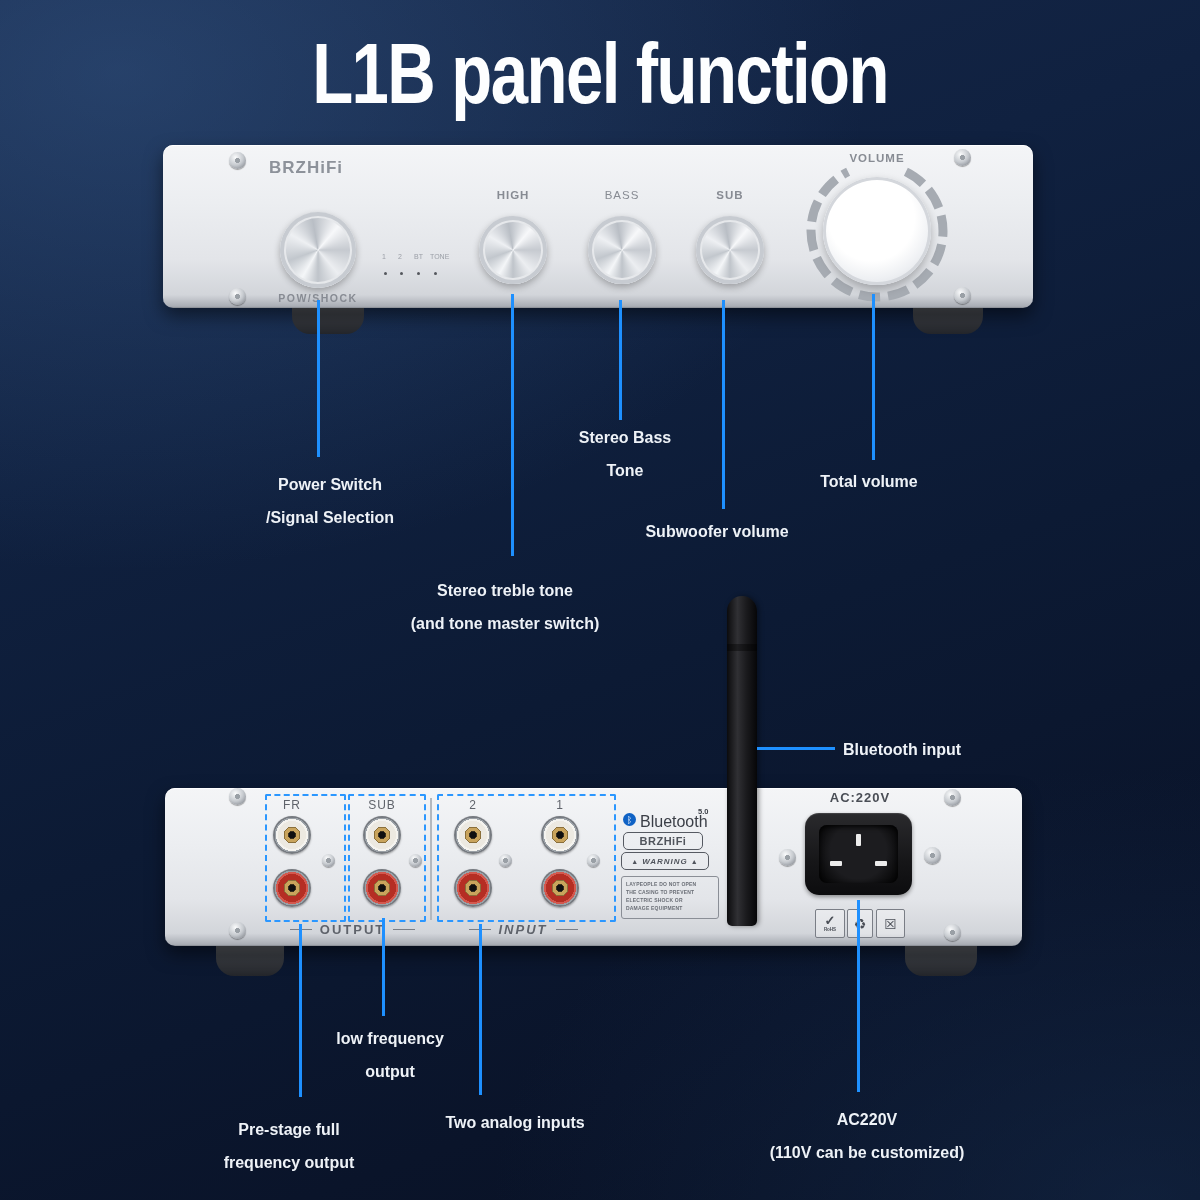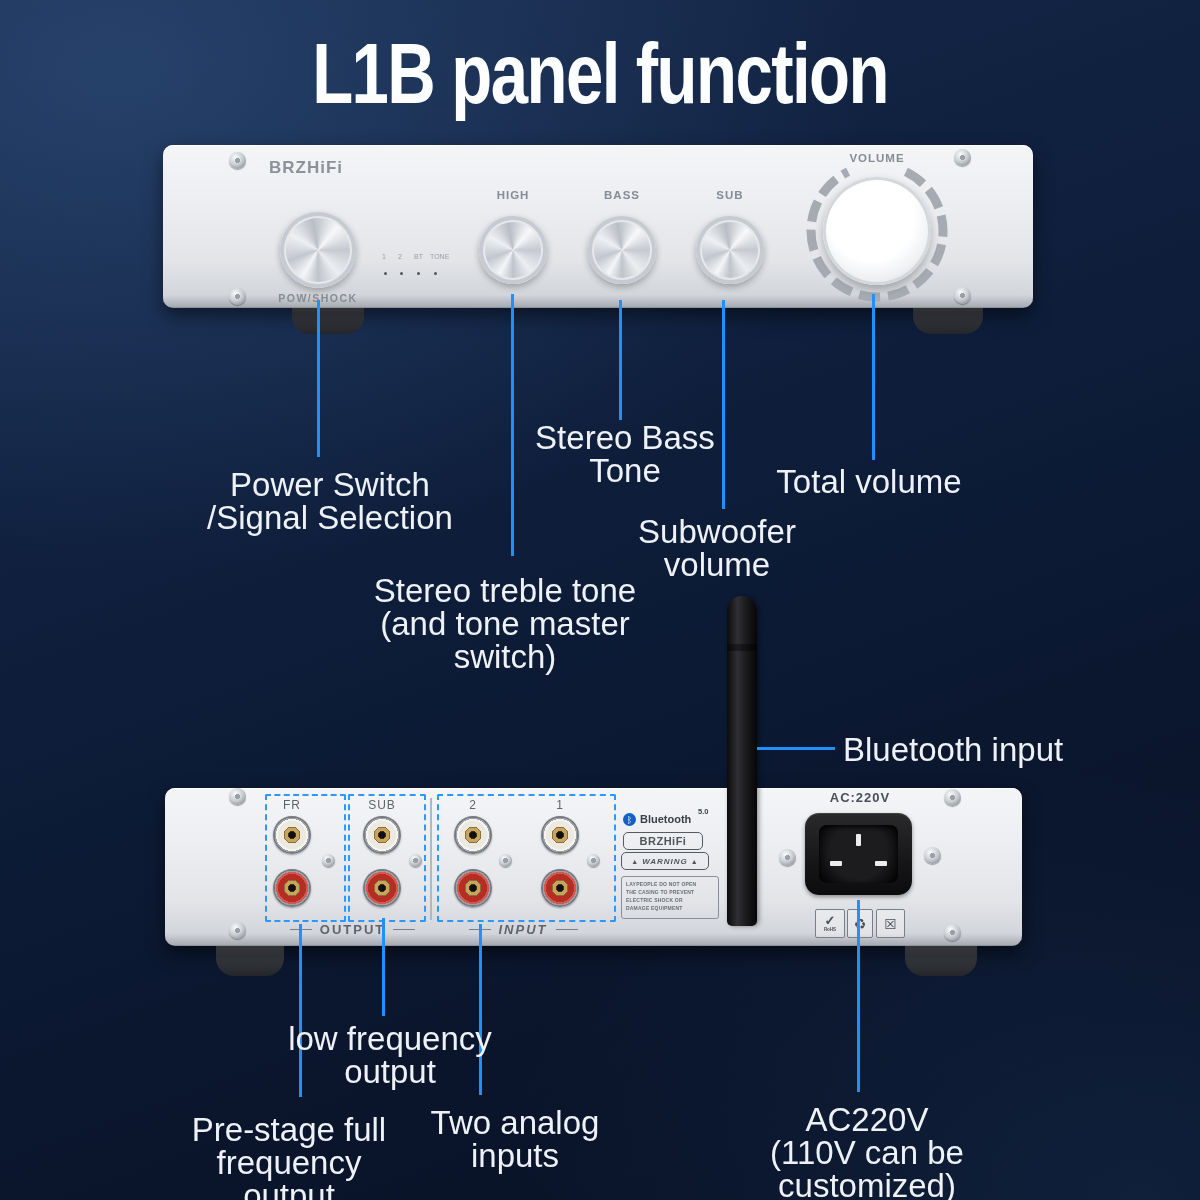--- a/index.html
+++ b/index.html
@@ -35,21 +35,21 @@
     box-shadow:inset 0 0 0 4px #c7cbd1, inset 0 0 0 6px #e6e8eb, 0 3px 7px rgba(0,0,0,.28);}
   .knob.volume{
     background:radial-gradient(circle at 45% 38%, #ffffff 48%, #eef0f3 68%, #d9dce1 88%, #c3c7cd 100%);
     box-shadow:inset 0 0 0 3px #d4d7dc, 0 4px 9px rgba(0,0,0,.25);}
   .panel-text{color:#878b93;letter-spacing:1px;text-align:center;z-index:3;}
   .led-label{color:#9a9ea6;font-size:7px;z-index:3;}
   .led-dot{width:3px;height:3px;border-radius:50%;background:#54575d;z-index:3;}
   
   .co-line{width:3px;background:#1e90ff;z-index:5;}
   .co-hline{height:3px;background:#1e90ff;z-index:5;}
-  .co-text{color:#eef2f7;font-size:33px;line-height:33px;text-align:center;z-index:6;}
+  .co-text{color:#eef2f7;font-size:16px;line-height:33px;text-align:center;z-index:6;font-weight:bold;}
   
   .rca{width:38px;height:38px;border-radius:50%;z-index:3;
     box-shadow:0 1px 2px rgba(0,0,0,.35);}
   .rca.white{background:radial-gradient(circle,#101010 0 3px,#39301e 3px 4px,#c9a45c 4px 7.5px,#8a6f3a 7.5px 8.5px,#ece9e1 8.5px 14px,#f4f3ef 14px 16px,#9aa0a6 16px 17.5px,#767a80 17.5px 19px);}
   .rca.red{background:radial-gradient(circle,#101010 0 3px,#39301e 3px 4px,#c9a45c 4px 7.5px,#8a6f3a 7.5px 8.5px,#b52e24 8.5px 14px,#d4584e 14px 16px,#9aa0a6 16px 17.5px,#767a80 17.5px 19px);}
   .jack-label{color:#5f636b;font-size:12px;font-weight:400;letter-spacing:1px;text-align:center;z-index:3;}
   .dashedbox{border:2px dashed #2b97ff;z-index:4;border-radius:2px;}
   .io-row{display:flex;align-items:center;justify-content:center;gap:8px;z-index:3;
     color:#5f636b;font-size:13px;font-weight:700;letter-spacing:2px;}
   .io-row::before,.io-row::after{content:"";width:22px;height:1.5px;background:#7a7e86;}
@@ -100,21 +100,21 @@
     <div class="abs led-label" style="left:235px;top:108px;">2</div>
     <div class="abs led-label" style="left:251px;top:108px;">BT</div>
     <div class="abs led-label" style="left:267px;top:108px;">TONE</div>
     <div class="abs led-dot" style="left:221px;top:127px;"></div>
     <div class="abs led-dot" style="left:237px;top:127px;"></div>
     <div class="abs led-dot" style="left:254px;top:127px;"></div>
     <div class="abs led-dot" style="left:271px;top:127px;"></div>
 
     <div class="abs panel-text" style="left:310px;top:44px;width:80px;font-size:11.5px;font-weight:700;">HIGH</div>
     <div class="abs knob" style="left:316px;top:71px;width:68px;height:68px;"></div>
-    <div class="abs panel-text" style="left:419px;top:44px;width:80px;font-size:11.5px;font-weight:700;">BASS</div>
+    <div class="abs panel-text" style="left:419px;top:44px;width:80px;font-size:11.5px;font-weight:400;">BASS</div>
     <div class="abs knob" style="left:425px;top:71px;width:68px;height:68px;"></div>
     <div class="abs panel-text" style="left:527px;top:44px;width:80px;font-size:11.5px;font-weight:700;">SUB</div>
     <div class="abs knob" style="left:533px;top:71px;width:68px;height:68px;"></div>
 
     <div class="abs panel-text" style="left:664px;top:7px;width:100px;font-size:11.5px;font-weight:700;">VOLUME</div>
     <svg class="abs" width="870" height="163" viewBox="0 0 870 163" style="left:0;top:0;z-index:2;">
       <path d="M 742.9 26.7 A 66 66 0 1 1 685.1 26.7" fill="none" stroke="#a6abb2" stroke-width="9" stroke-dasharray="21 8"></path>
     </svg>
     <div class="abs knob volume" style="left:660px;top:32px;width:108px;height:108px;"></div>
   </div>
@@ -183,21 +183,21 @@
       <span>OUTPUT</span>
     </div>
     <div class="abs io-row" style="left:268px;top:134px;width:180px;font-style:italic;">
       <span>INPUT</span>
     </div>
     <div class="abs divider" style="left:265px;top:10px;height:122px;"></div>
 
     <div class="abs bt-circle" style="left:458px;top:25px;">
         <span>ᛒ</span>
       </div>
-    <div class="abs" style="left:475px;top:25px;font-size:11px;font-weight:700;color:#3a3e46;z-index:3;">Bluetooth</div>
+    <div class="abs" style="left:475px;top:25px;font-size:16px;font-weight:400;color:#3a3e46;z-index:3;">Bluetooth</div>
     <div class="abs" style="left:533px;top:19px;font-size:7.5px;font-weight:700;color:#3a3e46;z-index:3;">5.0</div>
     <div class="abs badge-box" style="left:458px;top:44px;width:78px;height:16px;font-size:11px;letter-spacing:.5px;">BRZHiFi</div>
     <div class="abs badge-box" style="left:456px;top:64px;width:86px;height:16px;font-size:8px;letter-spacing:1px;gap:3px;">
       <span style="font-size:7px;">▲</span>
         <span style="font-style:italic;">WARNING</span>
         <span style="font-size:7px;">▲</span>
     </div>
     <div class="abs warn-textbox" style="left:456px;top:88px;width:90px;height:36px;">
       <div>LAYPEOPLE DO NOT OPEN</div>
       <div>THE CASING TO PREVENT</div>

